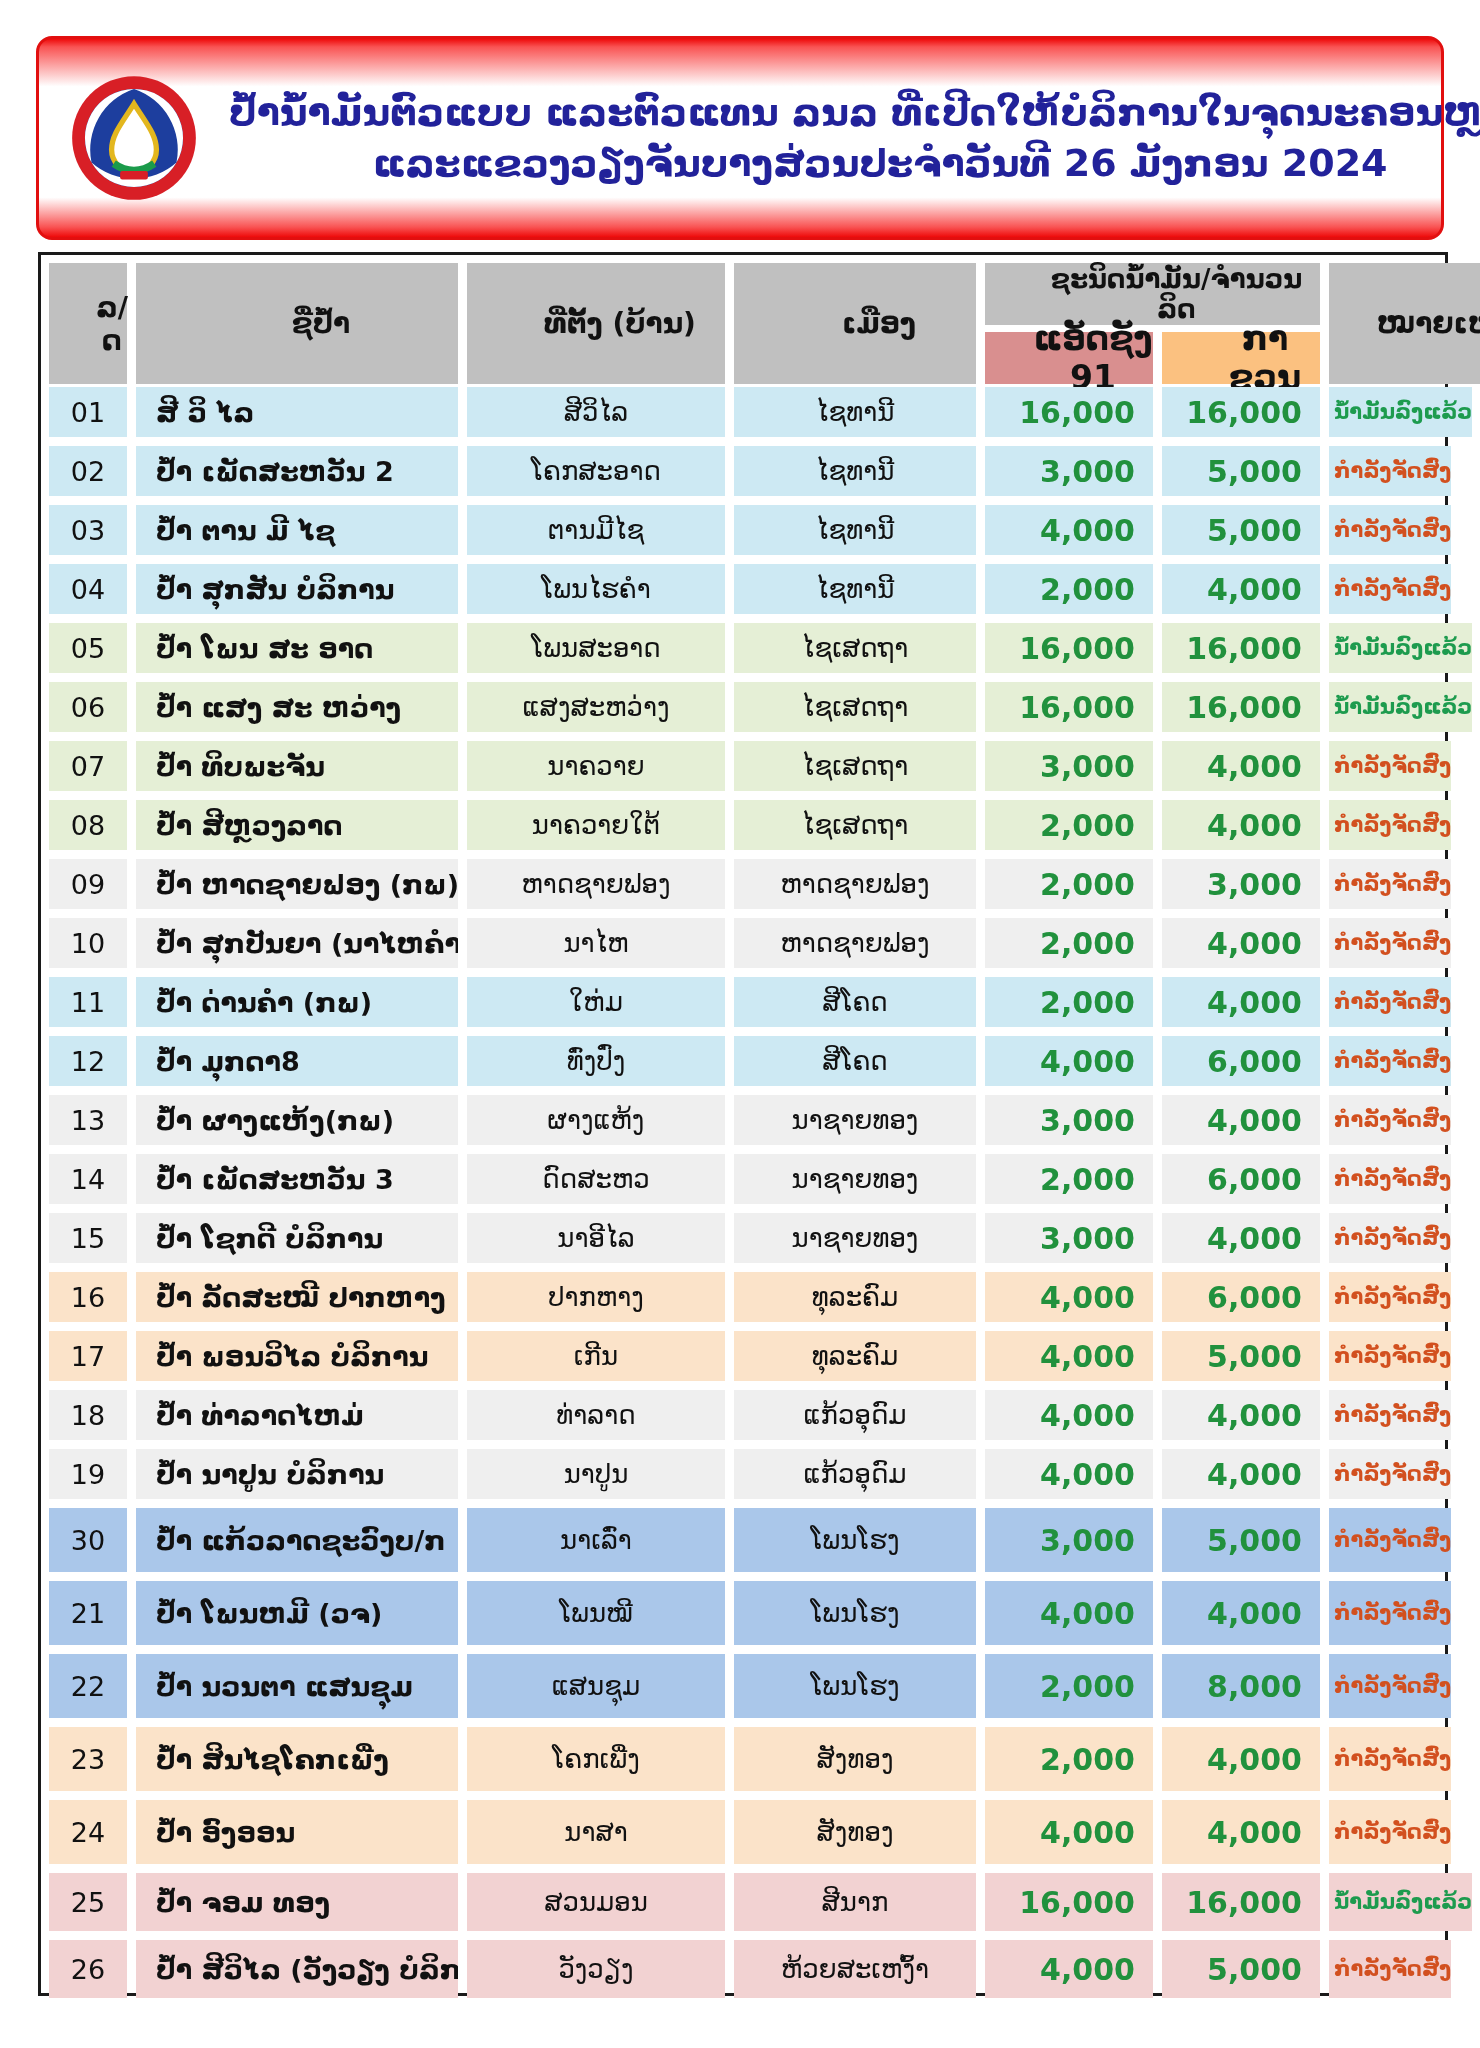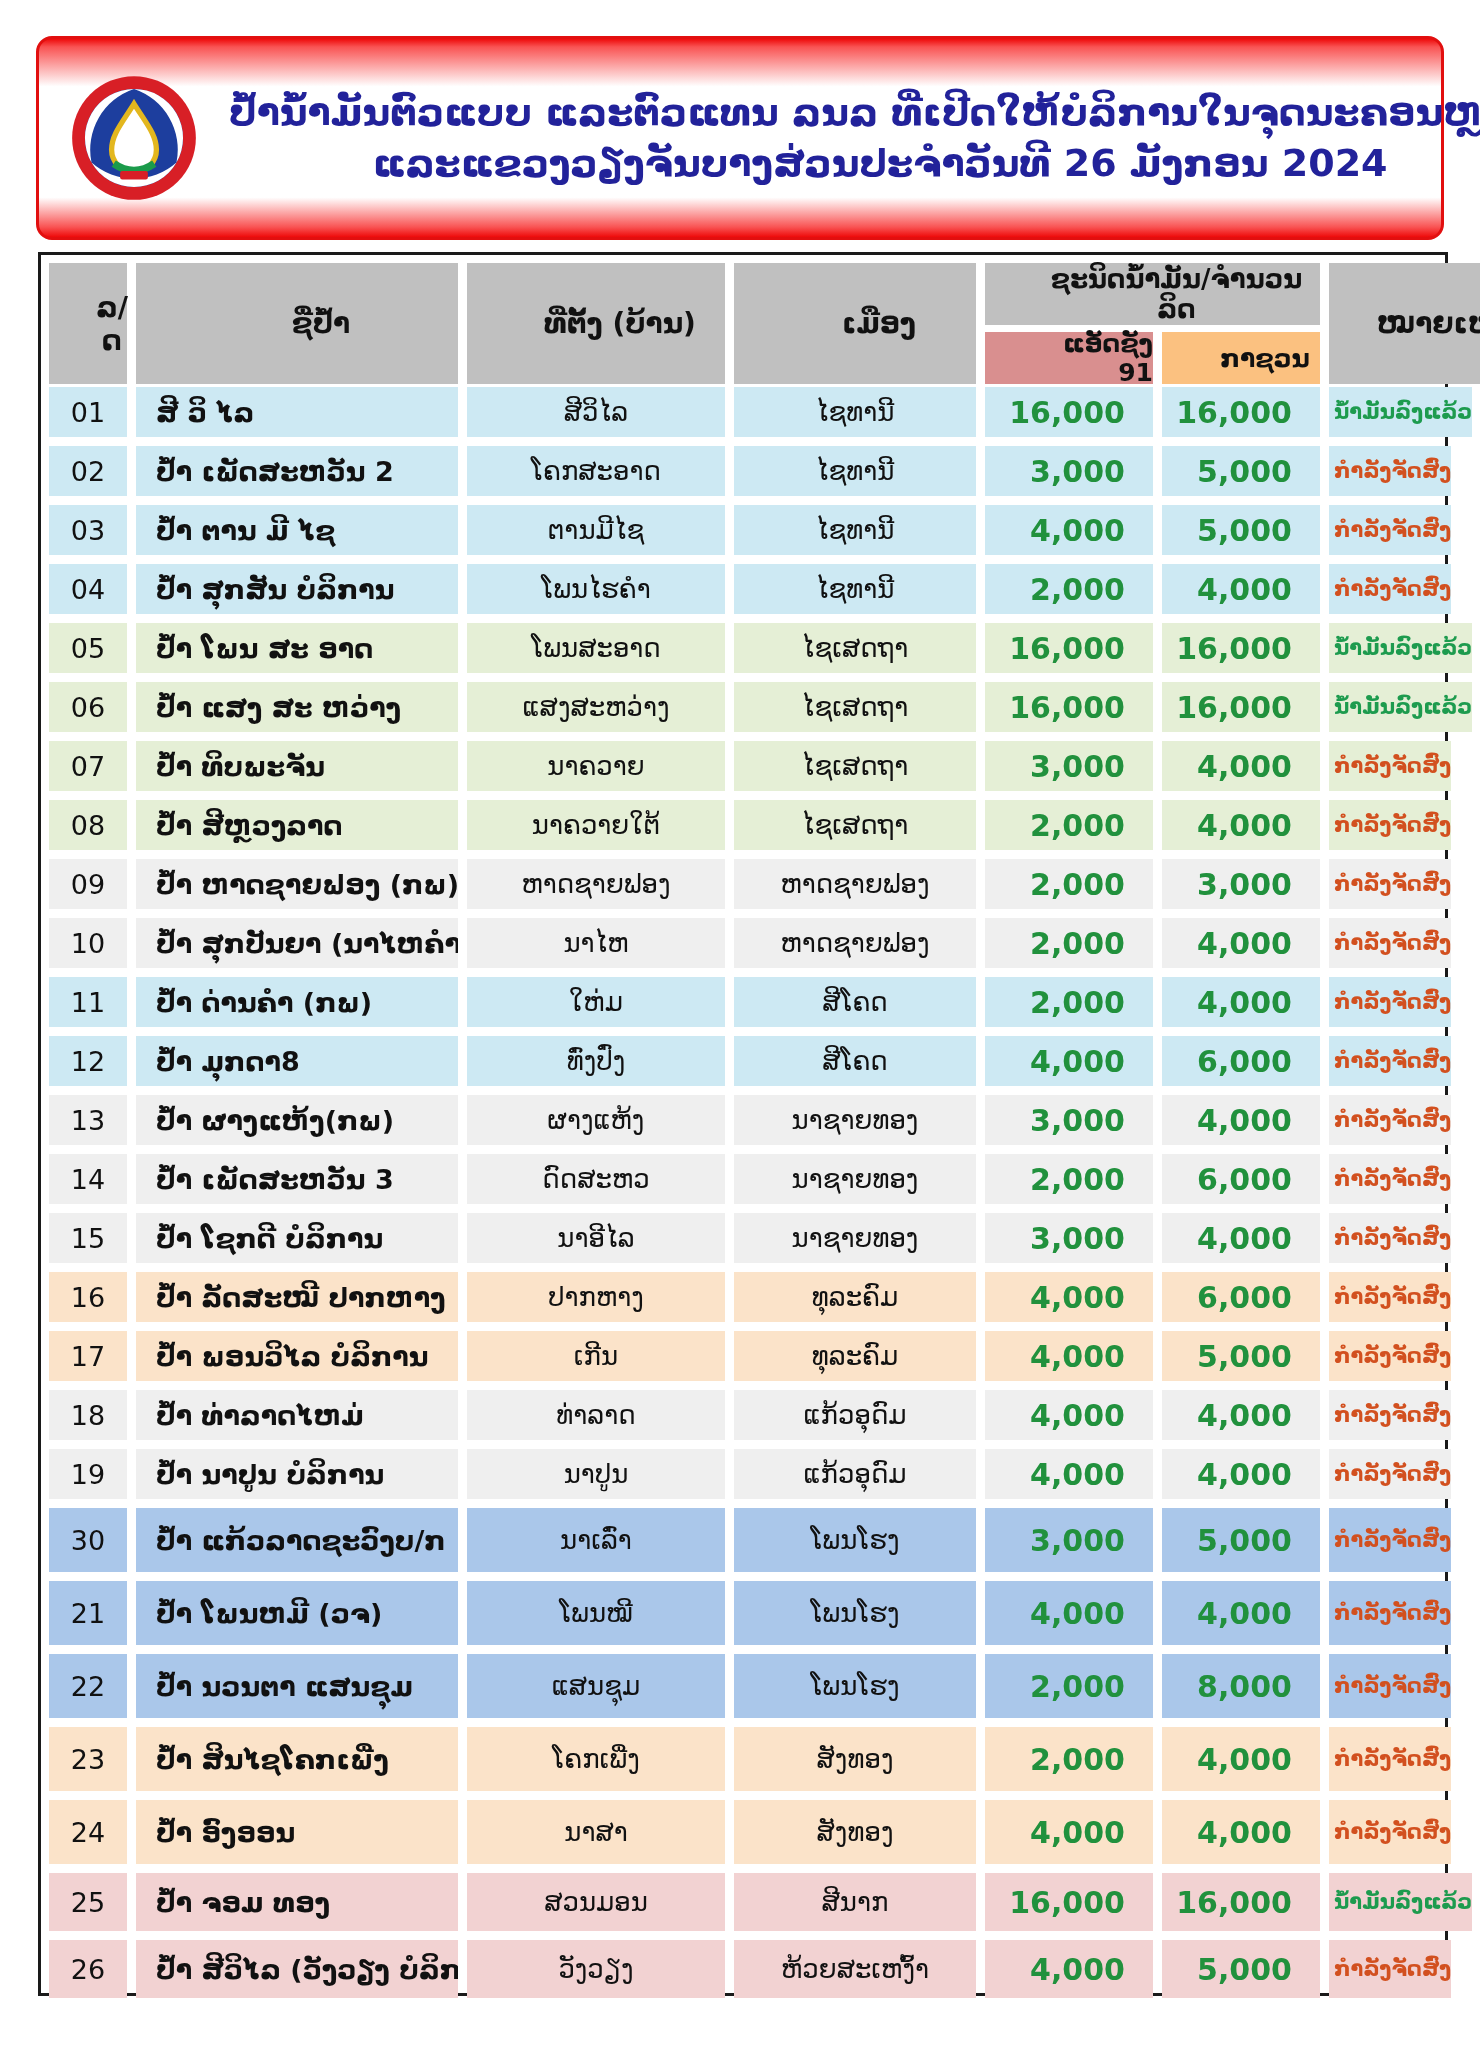--- a/index.html
+++ b/index.html
@@ -16,34 +16,34 @@
   .title-line{color:#22229a;font-weight:bold;font-size:38px;line-height:1.35;white-space:nowrap;}
   
   .ftable{position:absolute;left:38px;top:252px;width:1410px;height:1744px;box-sizing:border-box;
           border:3px solid #1a1a1a;background:#ffffff;padding:8px;}
   .grid{display:grid;grid-template-columns:78px 322px 258px 242px 168px 158px 1fr;column-gap:9px;}
   .thead{grid-template-rows:62px 52px;row-gap:7px;}
   .hc{background:#c0c0c0;display:flex;align-items:center;justify-content:center;
       font-weight:bold;font-size:28px;color:#111;text-align:center;padding-left:48px;}
   .hc.span2{grid-row:1/3;}
   .hc.fuelspan{grid-column:5/7;grid-row:1;font-size:26px;}
-  .hc.sub{grid-row:2;font-size:25px;text-align:right;}
+  .hc.sub{grid-row:2;font-size:33px;}
   .hc.gas91{grid-column:5;background:#d98f8f;}
   .hc.diesel{grid-column:6;background:#fbc180;}
   
   .rows{display:flex;flex-direction:column;gap:9px;margin-top:3px;}
   .row{width:100%;}
   .r-sm{height:50px;}
   .r-lg{height:64px;}
   .r-md{height:58px;}
   .cell{display:flex;align-items:center;justify-content:center;font-size:26px;color:#111;
         overflow:hidden;white-space:nowrap;}
   .c-no{justify-content:center;font-size:27px;}
   .c-name{justify-content:flex-start;padding-left:20px;font-weight:bold;font-size:27px;}
-  .c-qty{justify-content:flex-end;padding-right:28px;font-weight:bold;font-size:30px;color:#21913d;}
+  .c-qty{justify-content:flex-end;padding-right:18px;font-weight:bold;font-size:30px;color:#21913d;}
   .c-remark{justify-content:flex-start;padding-left:5px;font-weight:bold;font-size:21px;overflow:visible;}
   .st-delivered{color:#1d9b4e;}
   .st-shipping{color:#d2501f;}
   
   .g-b .cell{background:#cde9f3;}
   .g-g .cell{background:#e5efd6;}
   .g-w .cell{background:#efefef;}
   .g-m .cell{background:#aac7ea;}
   .g-p .cell{background:#fbe3c9;}
   .g-k .cell{background:#f2d2d2;}

